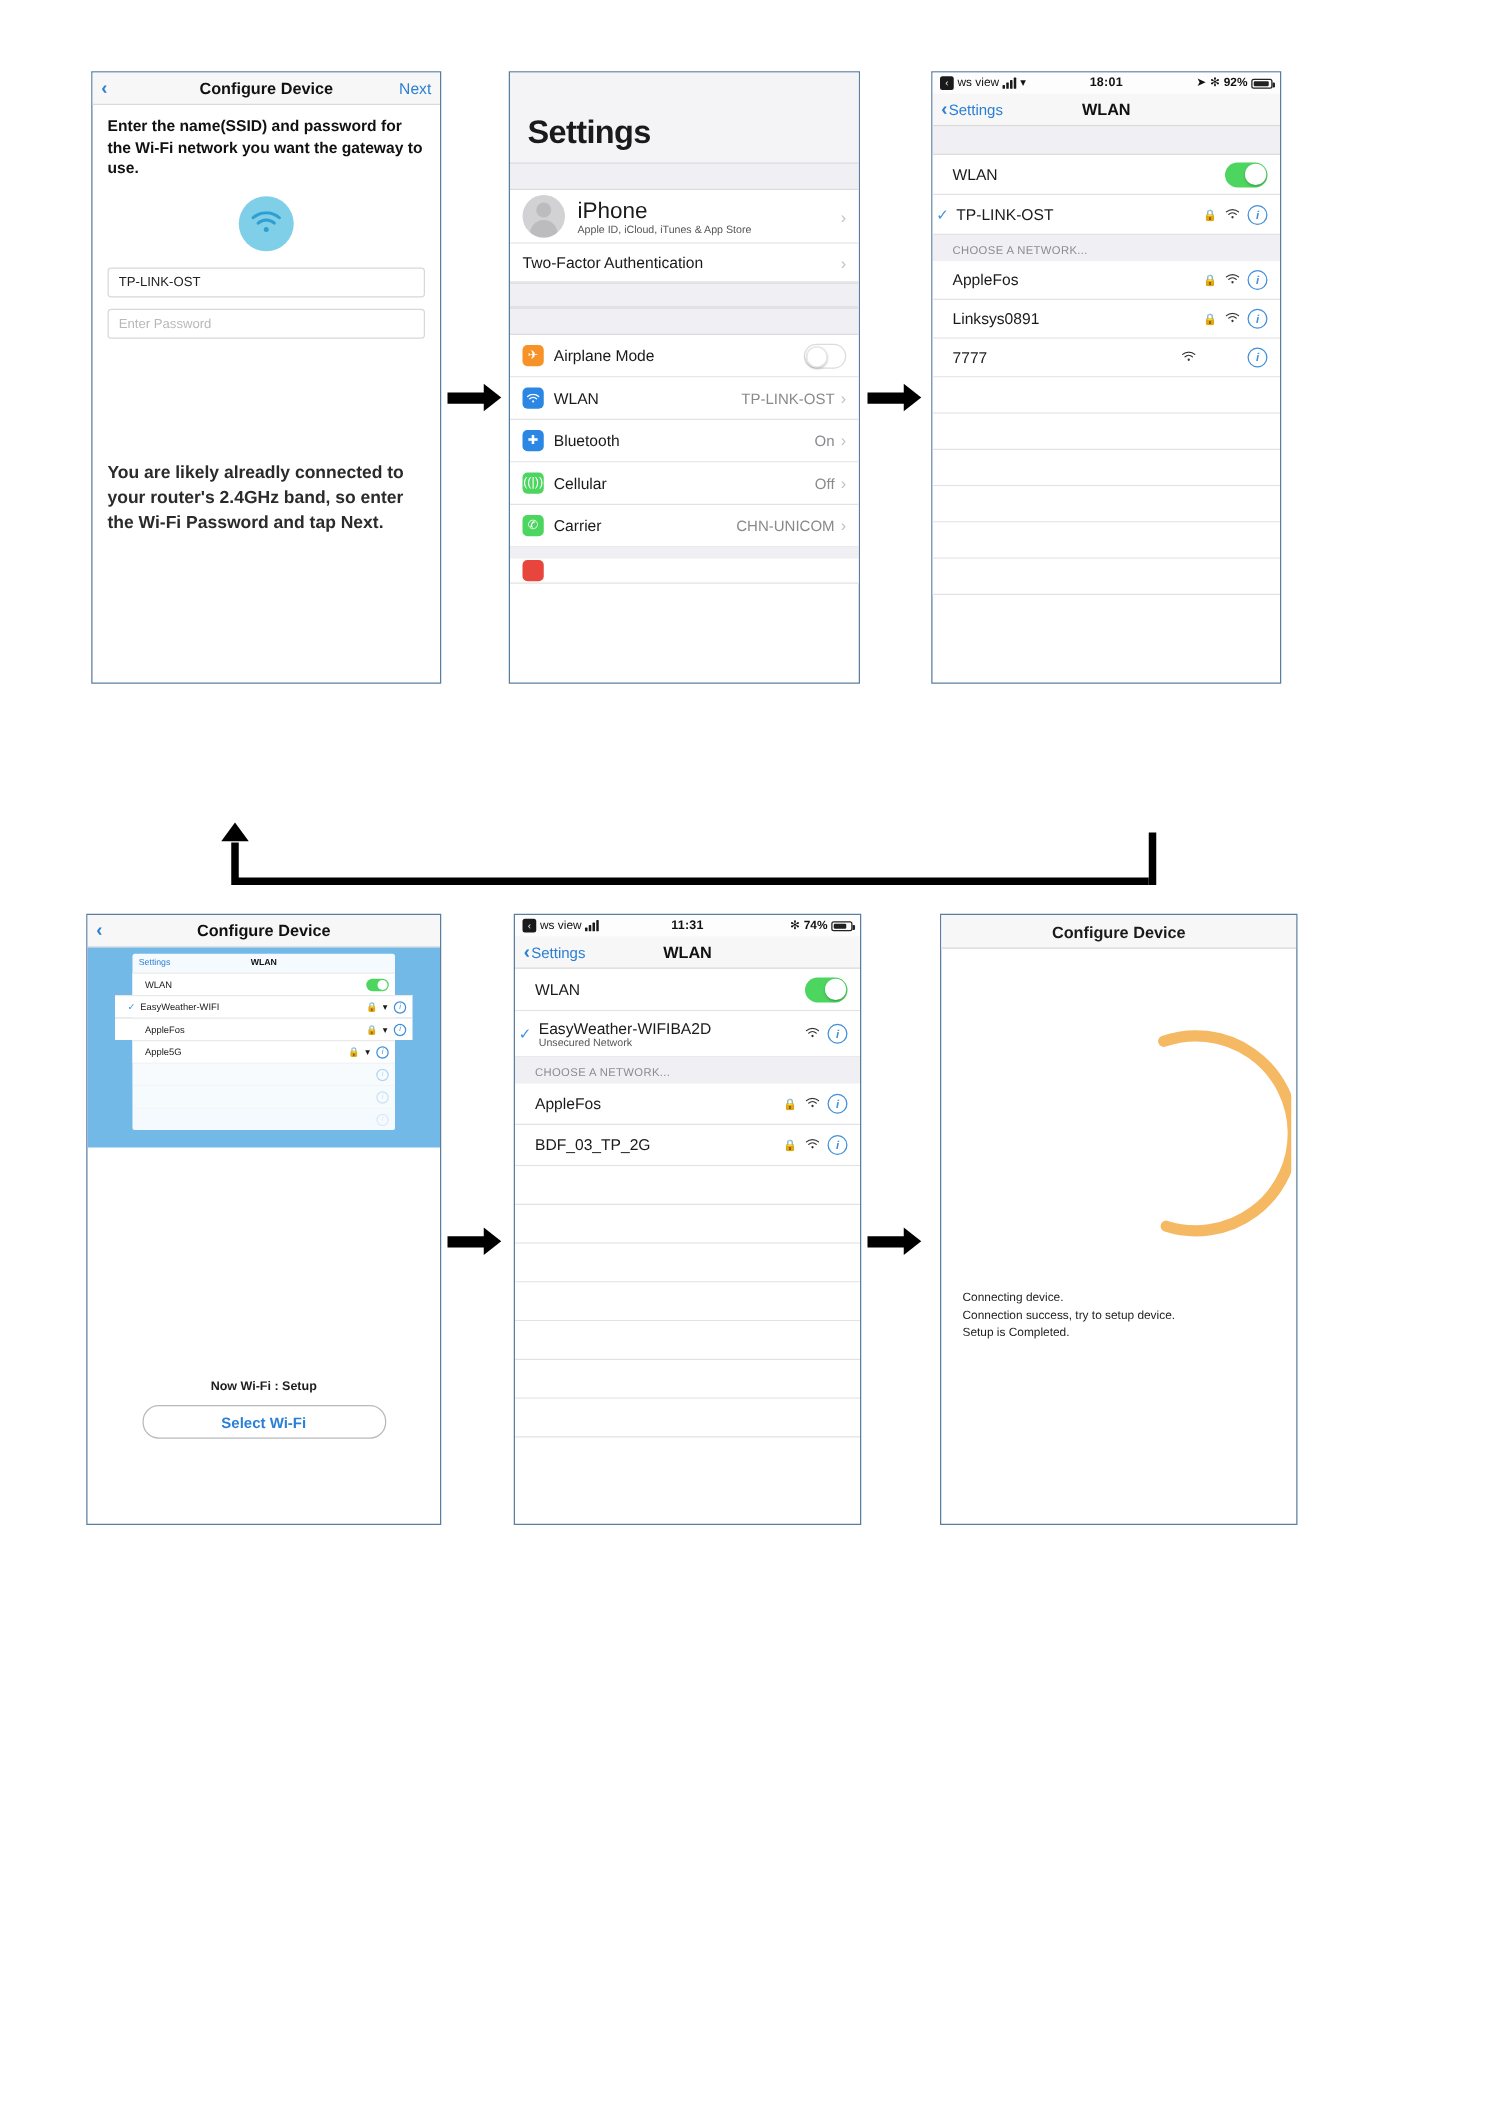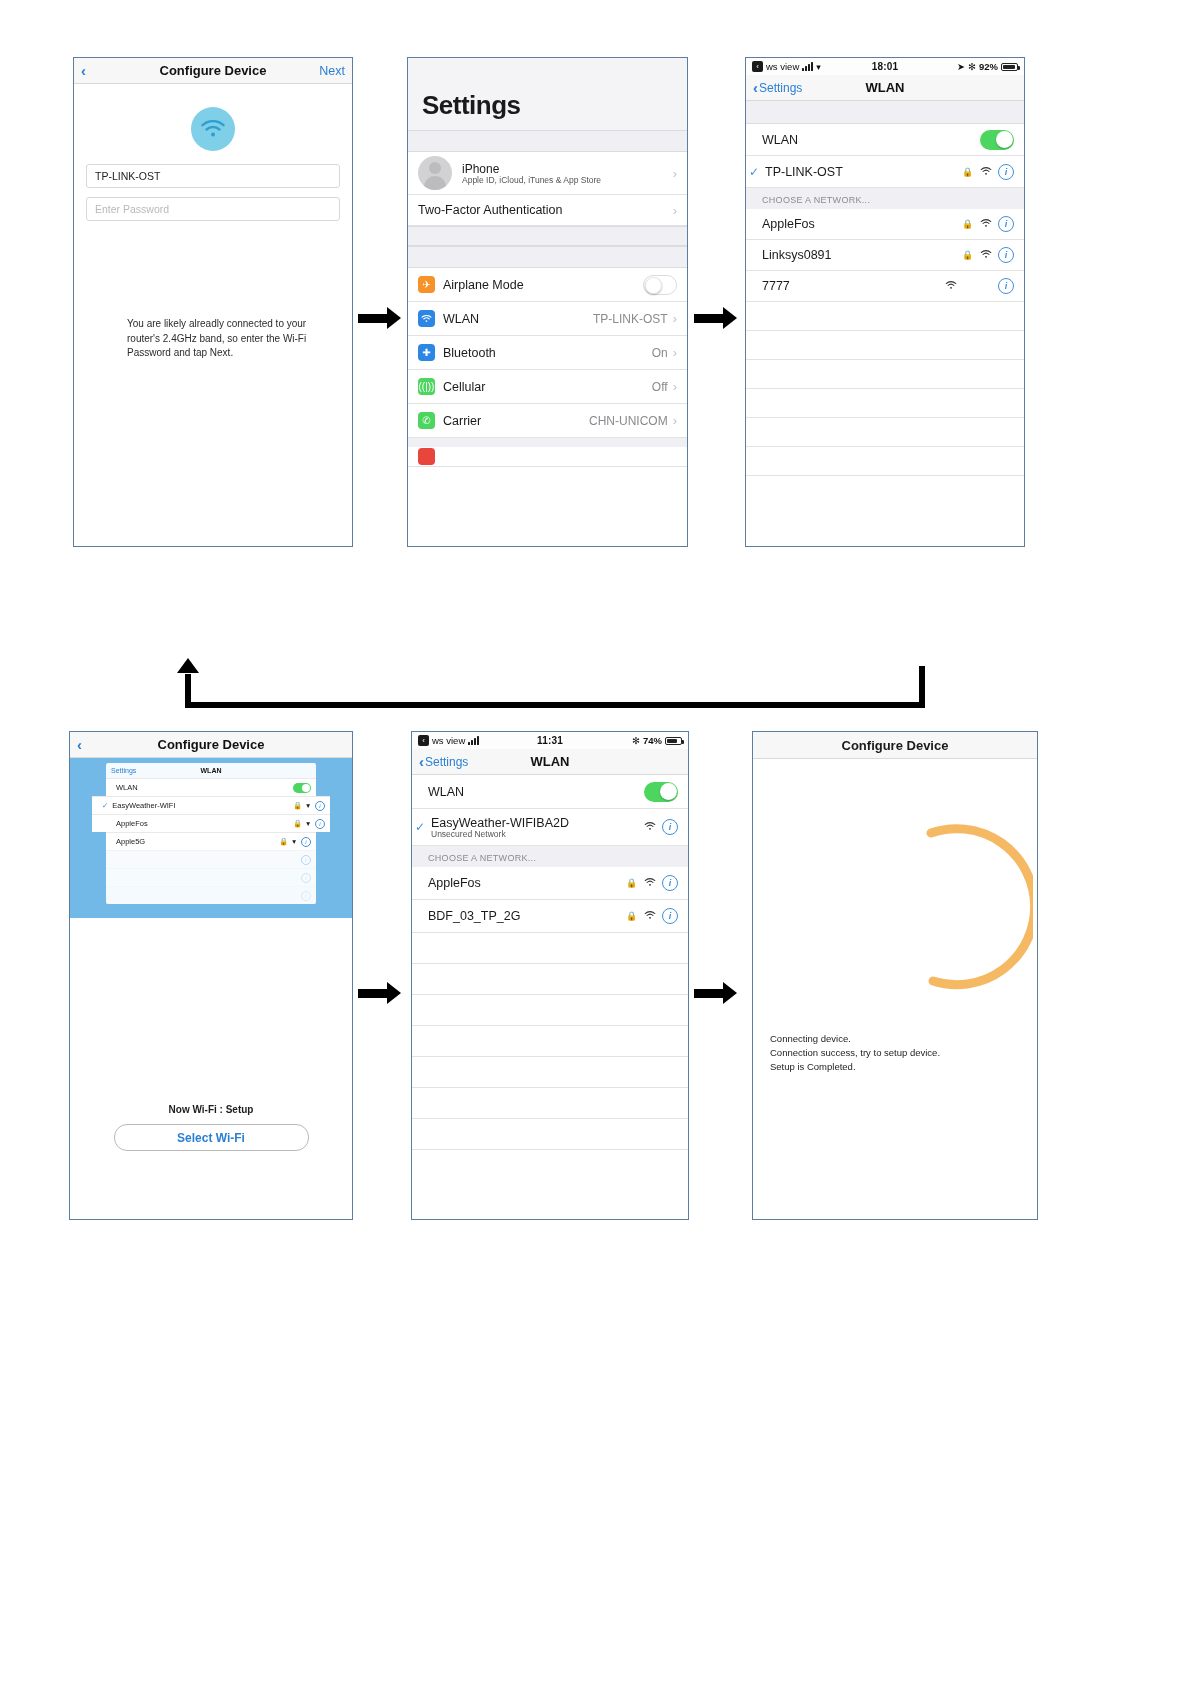--- a/index.html
+++ b/index.html
@@ -89,21 +89,21 @@
   .p1-lead{font-size:12.5px;font-weight:700;line-height:1.32;color:#111;}
   .wifi-badge{
     width:44px;height:44px;border-radius:50%;background:#7fcfe8;margin:14px auto 13px auto;
     display:flex;align-items:center;justify-content:center;
   }
   .tf{
     border:1px solid #d8d8d8;border-radius:3px;background:#fff;height:22px;
     display:flex;align-items:center;padding:0 8px;font-size:10.5px;margin-bottom:9px;color:#222;
   }
   .tf.ph{color:#b9b9b9;}
-  .p1-note{font-size:10px;font-weight:400;line-height:1.45;color:#2b2b2b;margin-left:41px;}
+  .p1-note{font-size:14px;font-weight:700;line-height:1.45;color:#2b2b2b;}
   .p1-note p{margin:0 0 9px 0;}
 
   
   .p4-hero{background:#72b9e8;height:160px;position:relative;overflow:hidden;}
   .p4-card{position:absolute;left:36px;right:36px;top:5px;background:rgba(255,255,255,.92);border-radius:2px;}
   .mini-nav{display:flex;align-items:center;height:15px;font-size:7px;padding:0 5px;color:#2b7fd4;position:relative;}
   .mini-nav .t{position:absolute;left:0;right:0;text-align:center;color:#111;font-weight:700;}
   .mrow{display:flex;align-items:center;height:17px;padding:0 5px 0 10px;font-size:7.5px;border-top:1px solid #e9e9ea;background:#fff;}
   .mrow .nm{flex:1;}
   .mrow.wide{background:#fff;margin:0 -14px;padding-left:24px;}
@@ -135,20 +135,21 @@
 
 <div class="phone" style="left:73px;top:57px;width:280px;height:490px;">
   <div class="navbar">
     <span class="back">
         <span class="chev">‹</span>
       </span>
     <span class="title">Configure Device</span>
     <span class="right">Next</span>
   </div>
   <div class="p1-body">
+    <div class="p1-lead">Enter the name(SSID) and password for the Wi-Fi network you want the gateway to use.</div>
     <div class="wifi-badge">
       <svg width="26" height="19" viewBox="0 0 26 19" aria-hidden="true">
         <path d="M13 16.5a2 2 0 100-4 2 2 0 000 4z" fill="#2e9fd0"></path>
         <path d="M6.5 9.5a9.6 9.6 0 0113 0" stroke="#2e9fd0" stroke-width="2.4" fill="none" stroke-linecap="round"></path>
         <path d="M2.5 5.2a15.5 15.5 0 0121 0" stroke="#2e9fd0" stroke-width="2.4" fill="none" stroke-linecap="round"></path>
       </svg>
     </div>
     <div class="tf">TP-LINK-OST</div>
     <div class="tf ph">Enter Password</div>
     <div class="p1-note" style="margin-top:96px;">
@@ -167,21 +168,21 @@
     <div style="font-size:26px;font-weight:700;letter-spacing:-.5px;">Settings</div>
   </div>
   <div class="list-gap" style="height:20px;border-top:1px solid #dcdcde;border-bottom:1px solid #dcdcde;"></div>
 
   <div class="row" style="min-height:43px;padding-left:10px;">
     <div style="width:34px;height:34px;border-radius:50%;background:#d2d2d4;margin-right:10px;flex:none;position:relative;overflow:hidden;">
       <span style="position:absolute;left:50%;top:6px;transform:translateX(-50%);width:12px;height:12px;border-radius:50%;background:#bcbcbe;"></span>
       <span style="position:absolute;left:50%;top:20px;transform:translateX(-50%);width:22px;height:16px;border-radius:11px 11px 0 0;background:#bcbcbe;"></span>
     </div>
     <div class="name">
-      <div style="font-size:12px;">iPhone</div>
+      <div style="font-size:18px;">iPhone</div>
       <div class="sub">Apple ID, iCloud, iTunes &amp; App Store</div>
     </div>
     <span class="chev">›</span>
   </div>
 
   <div class="row" style="padding-left:10px;">
     <div class="name">Two-Factor Authentication</div>
     <span class="chev">›</span>
   </div>
 

